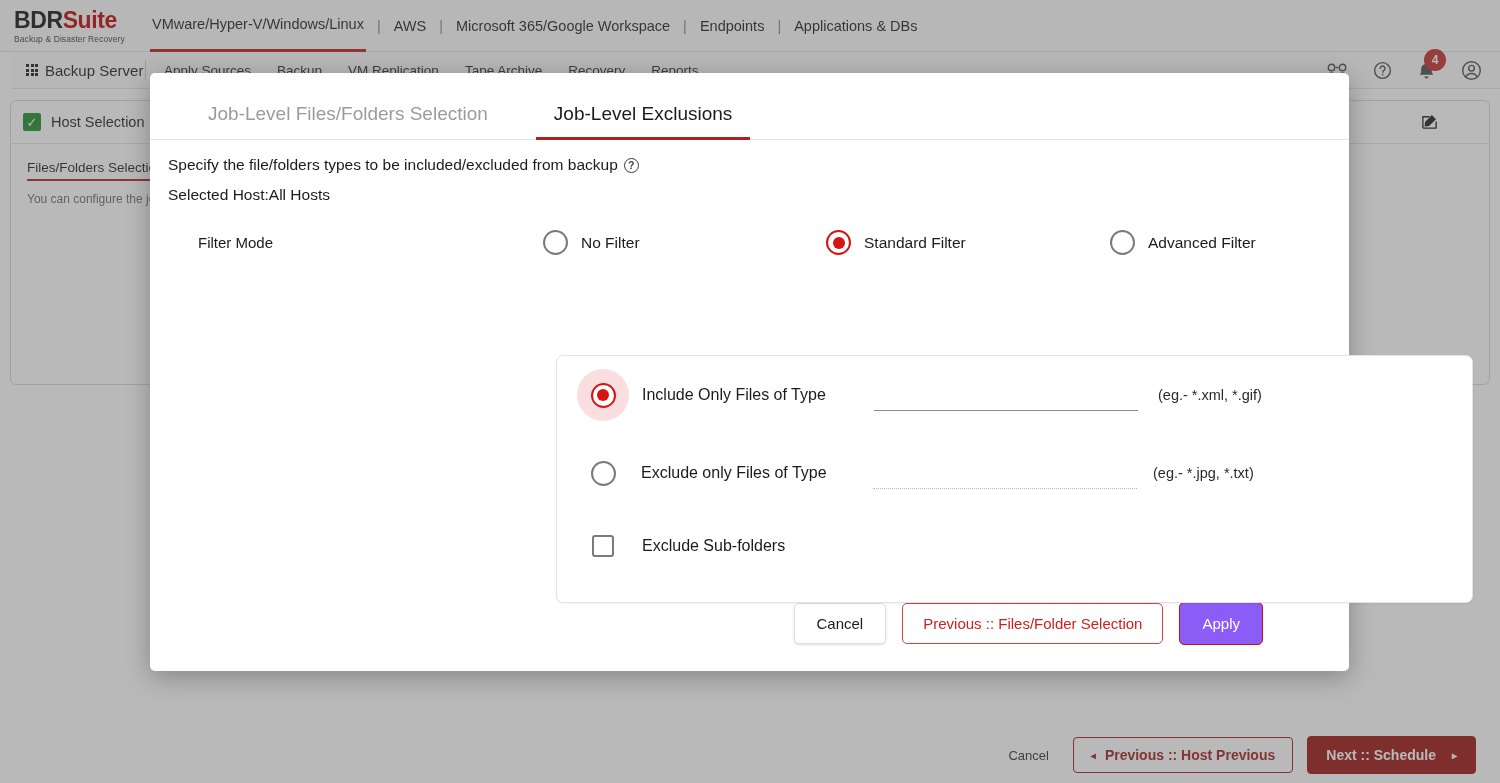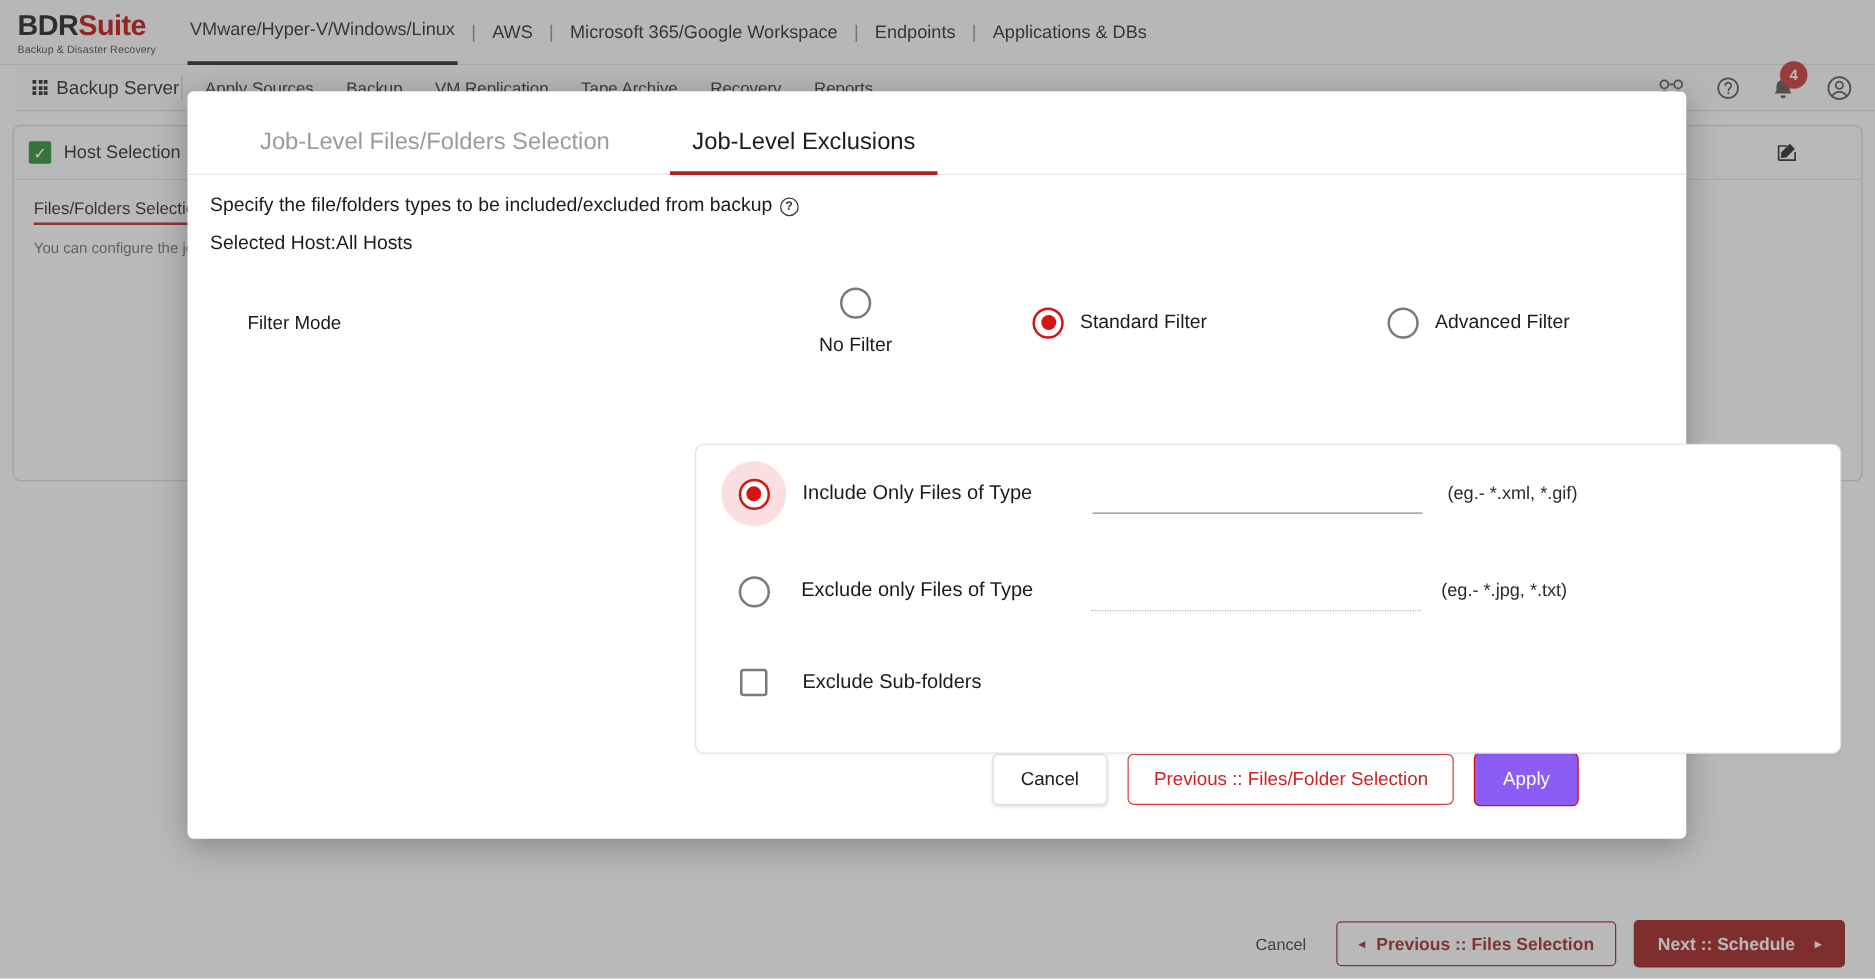--- a/index.html
+++ b/index.html
@@ -20,21 +20,21 @@
     display: flex; align-items: center;
   }
   .logo-wrap { width: 150px; padding-left: 14px; }
   .logo-main { font-size: 23px; font-weight: bold; letter-spacing: -0.4px; line-height: 25px; }
   .logo-bdr { color: #111111; }
   .logo-suite { color: #c00000; }
   .logo-sub { font-size: 8.5px; color: #3d3d3d; letter-spacing: 0.1px; margin-top: 1px; }
 
   .topnav { display: flex; align-items: center; height: 52px; font-size: 14.5px; color: #1b1b1b; }
   .topnav-item { padding: 0 2px; height: 52px; display: flex; align-items: center; white-space: nowrap; }
-  .topnav-item.active { border-bottom: 3px solid #0f172a; font-weight: 400; }
+  .topnav-item.active { border-bottom: 3px solid #b91c1c; font-weight: 400; }
   .topnav-sep { color: #888; padding: 0 11px; }
 
   .subbar {
     position: absolute; left: 12px; top: 52px; width: 1500px; height: 37px;
     background: #fbfbfb; border-bottom: 1px solid #e2e2e2;
     display: flex; align-items: center;
   }
   .srv-label { display: flex; align-items: center; gap: 7px; padding-left: 14px; width: 133px;
     font-size: 15px; color: #1b1b1b; font-weight: 400; }
   .grid-icon { display: grid; grid-template-columns: repeat(3, 3px); grid-gap: 1.5px; }
@@ -121,21 +121,21 @@
   .help-circle {
     width: 15px; height: 15px; border: 1.3px solid #3a3a3a; border-radius: 50%;
     font-size: 10px; display: inline-flex; align-items: center; justify-content: center;
     color: #3a3a3a; font-weight: bold;
   }
   .sel-host { font-size: 15.5px; color: #1b1b1b; margin-top: 12px; }
 
   .filter-row { display: flex; align-items: center; margin-top: 26px; }
   .filter-label { font-size: 15px; color: #1b1b1b; width: 375px; padding-left: 30px; }
   .radio-opt { display: flex; align-items: center; gap: 13px; cursor: pointer; }
-  .radio-opt.w1 { width: 283px; flex-direction: column; }
+  .radio-opt.w1 { width: 283px; }
   .radio-opt.w2 { width: 284px; }
   .radio {
     width: 25px; height: 25px; border-radius: 50%; border: 2.2px solid #7a7a7a;
     flex: none; position: relative; background: #fff;
   }
   .radio.on { border-color: #d51414; border-width: 2.4px; }
   .radio.on::after {
     content: ""; position: absolute; left: 50%; top: 50%; width: 12px; height: 12px;
     border-radius: 50%; background: #d51414; transform: translate(-50%, -50%);
   }
@@ -290,21 +290,21 @@
       <div class="host-body">
         <div class="ff-title">Files/Folders Selection</div>
         <div class="ff-desc">You can configure the job level files/folders selection and exclusions here. The selections made here will be applied at job level to all the hosts configured in this backup job.</div>
       </div>
     </div>
 
     <div class="wizard-footer">
       <button class="btn-link-cancel">Cancel</button>
       <button class="btn-outline-dark">
         <span class="arr">◂</span>
-        <span>Previous :: Files Selection</span>
+        <span>Previous :: Host Previous</span>
       </button>
       <button class="btn-solid-dark">
         <span>Next :: Schedule</span>
         <span class="arr">▸</span>
       </button>
     </div>
   </div>
 
   <div class="scrim"></div>
 

